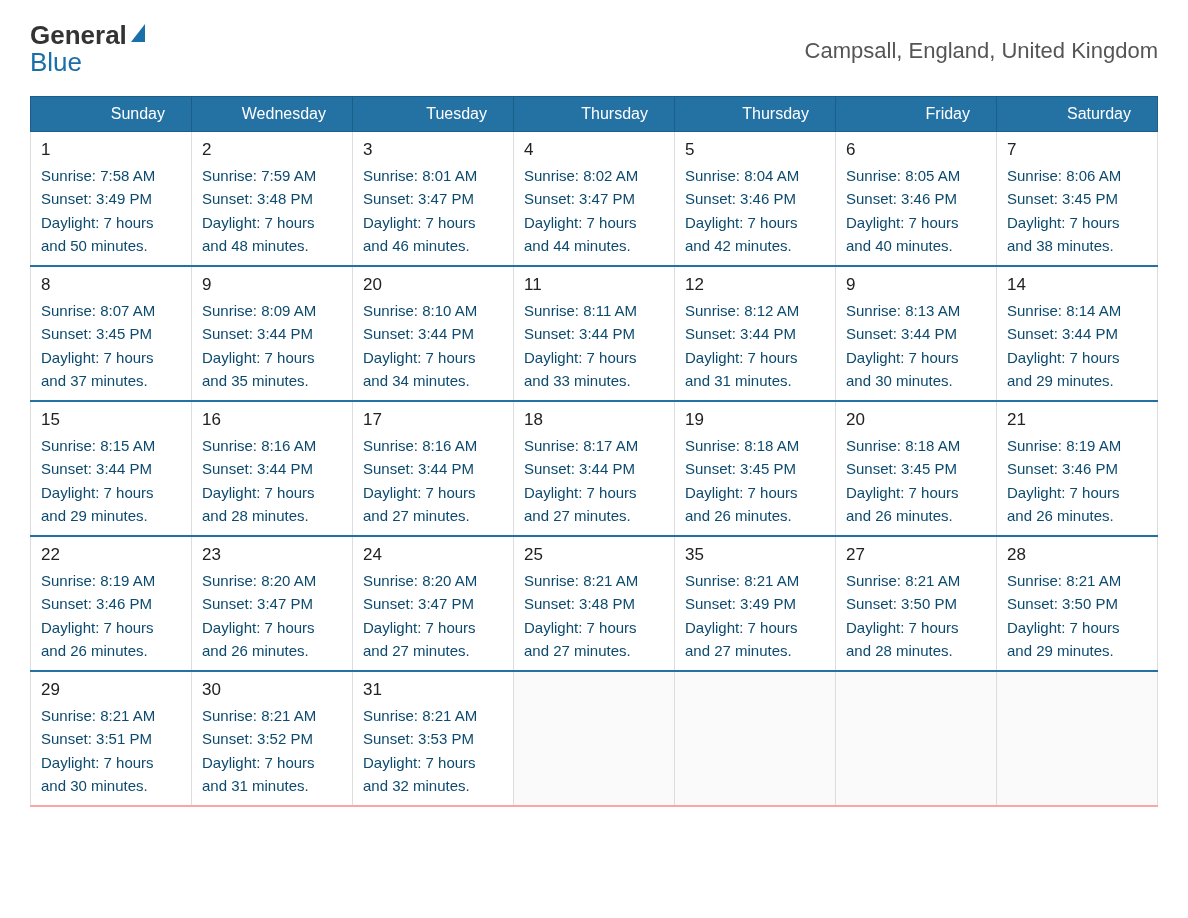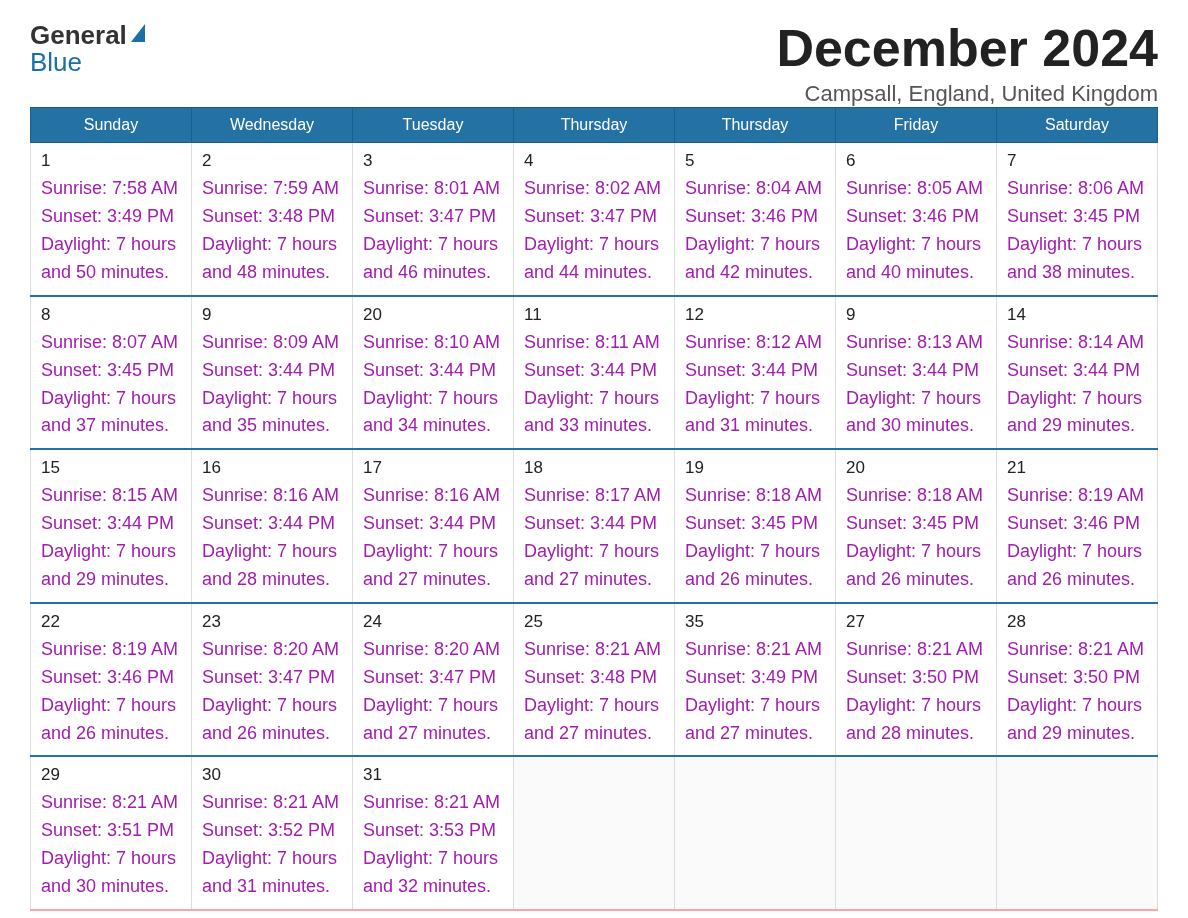--- a/index.html
+++ b/index.html
@@ -6,21 +6,22 @@
     body {
       font-family: Arial, sans-serif;
       background: #fff;
       width: 1188px;
       min-height: 918px;
       padding: 20px 30px;
     }
     .header {
       display: flex;
       justify-content: space-between;
-      align-items: flex-start;
+      align-items: center;
+      margin-bottom: 18px;
     }
     .logo {
       display: flex;
       flex-direction: column;
       align-items: flex-start;
     }
     .logo-text {
       font-size: 26px;
       font-weight: bold;
       color: #333;
@@ -63,22 +64,22 @@
       width: 100%;
       border-collapse: collapse;
     }
     thead tr {
       background-color: #2471a3;
     }
     thead th {
       color: #fff;
       font-size: 16px;
       font-weight: normal;
-      padding: 8px 16px;
-      text-align: center;
+      padding: 8px 26px;
+      text-align: right;
       border: 1px solid #1a5f8a;
     }
     tbody tr {
       border-bottom: 2px solid #2471a3;
     }
     tbody td {
       vertical-align: top;
       padding: 8px 10px;
       font-size: 13.5px;
       color: #333;
@@ -88,22 +89,22 @@
       height: 110px;
     }
     .day-num {
       font-size: 17px;
       color: #222;
       font-weight: normal;
       display: block;
       margin-bottom: 4px;
     }
     .day-info {
-      font-size: 18px;
-      color: #a21caf;
+      font-size: 15px;
+      color: #0c4a6e;
       line-height: 1.55;
     }
     tbody tr:last-child {
       border-bottom: 2px solid #fca5a5;
     }
     .empty-cell {
       background: #fafafa;
     }
   </style>
 </head>
@@ -111,21 +112,20 @@
 
 <div class="header">
   <div class="logo">
     <div class="logo-text">
       <span>General</span>
         <span class="logo-arrow"></span>
     </div>
     <div class="logo-blue">Blue</div>
   </div>
   <div class="title-section">
-    <div class="month-title">December 2024</div>
     <div class="location">Campsall, England, United Kingdom</div>
   </div>
 </div>
 
 <table>
   <thead>
     <tr>
     <th>Sunday</th>
         <th>Wednesday</th>
         <th>Tuesday</th>

